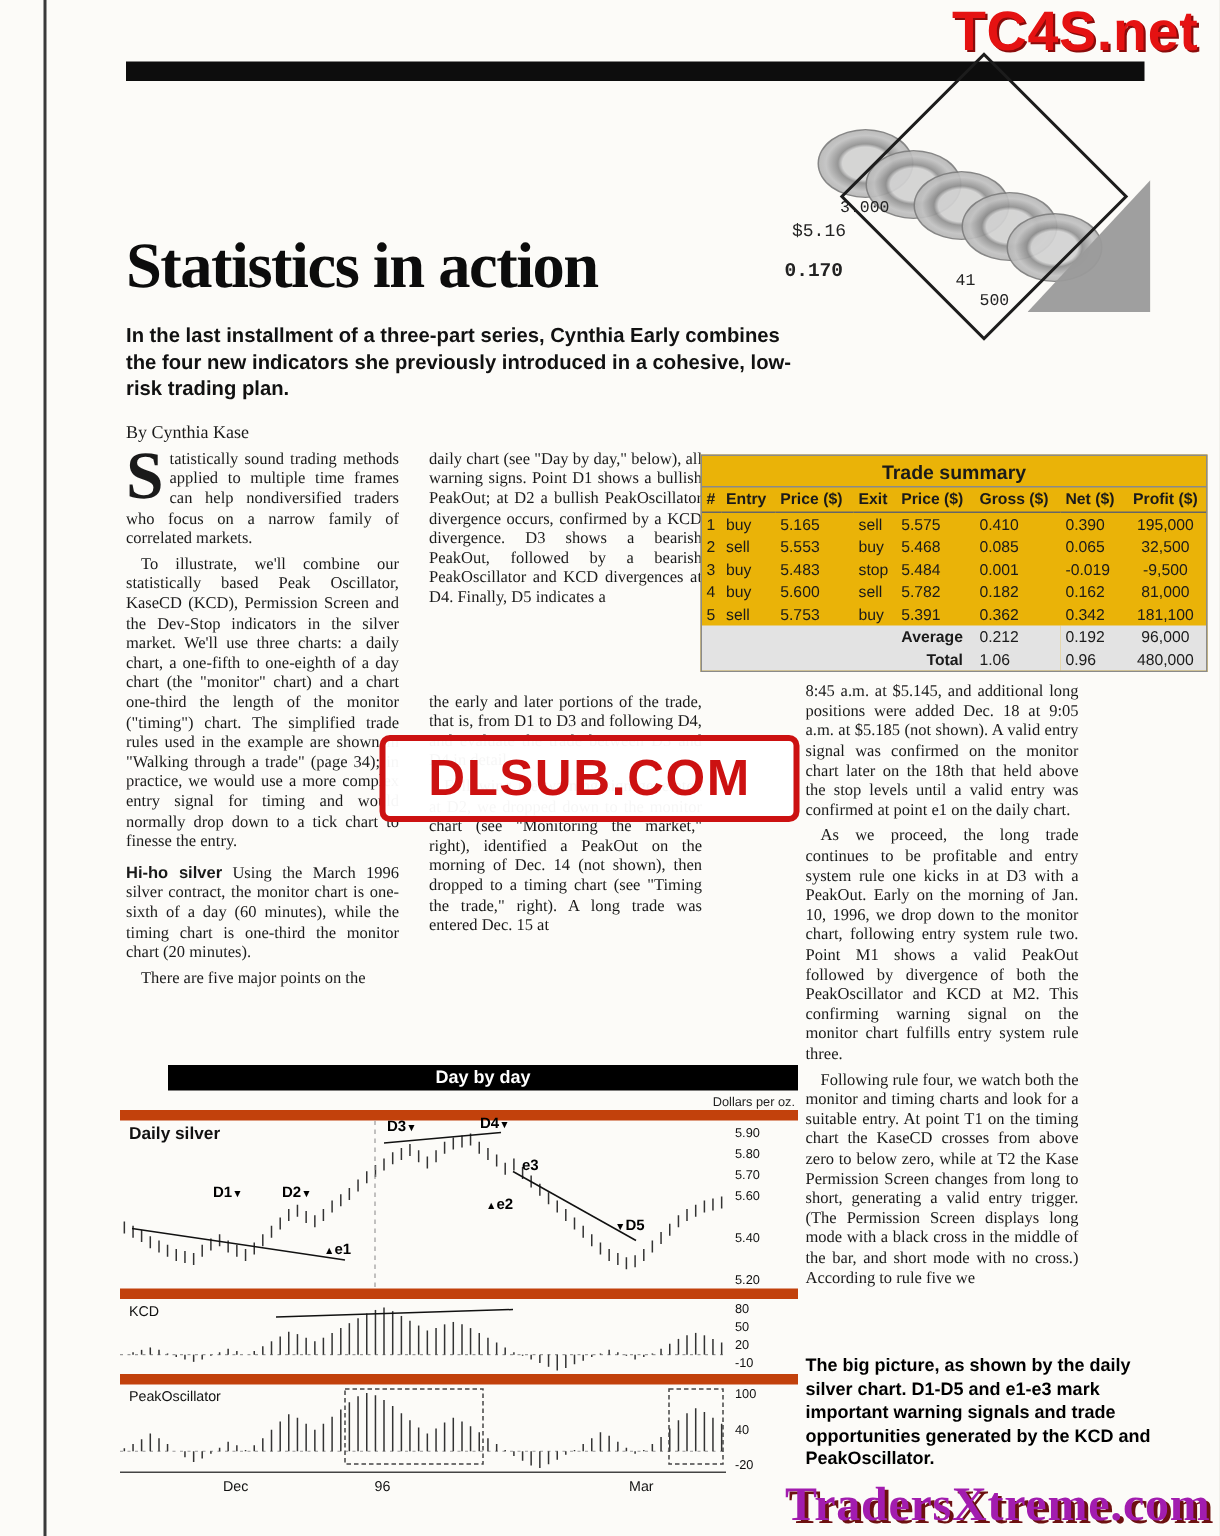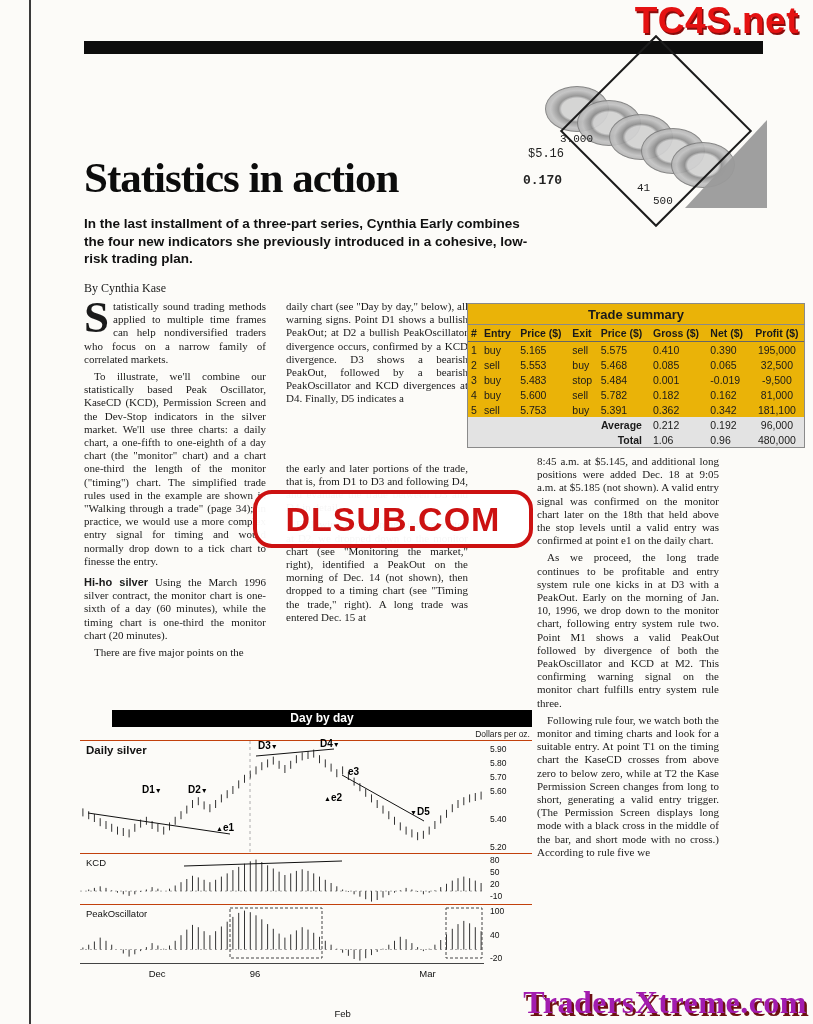--- a/index.html
+++ b/index.html
@@ -6,21 +6,21 @@
   .page{position:relative;width:813px;height:1024px;background:#fcfbf8;overflow:hidden;
         font-family:"Liberation Serif",serif;color:#1a1a1a;}
   .abs{position:absolute;}
 
   
   .scan-line-left{left:29px;top:0;width:2px;height:1024px;background:#3a3a3a;}
 
   
   .wm-top{top:0px;right:14px;font-family:"Liberation Sans",sans-serif;font-weight:bold;
           font-size:37px;color:#e51212;text-shadow:1.5px 1.5px 0 #8a0b0b;letter-spacing:0.5px;}
-  .wm-mid{left:253px;top:490px;width:272px;height:50px;border:4px solid #cc1111;border-radius:19px;
+  .wm-mid{left:253px;top:490px;width:272px;height:50px;border:4px solid #cc1111;border-radius:7px;
           background:rgba(255,255,255,0.96);display:flex;align-items:center;justify-content:center;
           font-family:"Liberation Sans",sans-serif;font-weight:bold;font-size:34px;color:#cc1111;
           letter-spacing:1px;z-index:30;}
   .wm-bottom{top:984px;right:6px;font-family:"Liberation Serif",serif;font-weight:bold;
           font-size:32px;color:#a21caf;text-shadow:2.5px 2.5px 0 #6d1111;letter-spacing:0.5px;}
 
   
   .section-header{left:84px;top:41px;right:50px;display:flex;align-items:flex-end;}
   .section-title{font-family:"Liberation Serif",serif;font-weight:bold;font-size:14px;
           letter-spacing:5px;border-bottom:2px solid #111;padding-bottom:2px;padding-right:14px;}
@@ -70,21 +70,21 @@
   .trade-table tr.sumrow{background:#e3e3e3;}
   .trade-table td.sumlabel{text-align:right;font-weight:bold;padding-right:8px;}
 
   
   .chart{left:80px;top:710px;width:452px;}
   .chart-titlebar{margin-left:32px;height:17px;background:#000;color:#fff;text-align:center;
         font-family:"Liberation Sans",sans-serif;font-weight:bold;font-size:12px;line-height:17px;}
   .chart-unit{position:absolute;right:2px;top:19px;font-family:"Liberation Sans",sans-serif;
         font-size:8.5px;color:#222;}
   .chart-body{position:relative;margin-top:13px;}
-  .panel{position:relative;width:100%;border-top:1px solid #c2410c;}
+  .panel{position:relative;width:100%;border-top:7px solid #c2410c;}
   .panel-svg{display:block;}
   .panel-svg line{stroke:#333;stroke-width:1;}
   .panel-svg line.zero{stroke:#999;stroke-width:0.8;}
   .panel-label{position:absolute;left:6px;top:3px;font-family:"Liberation Sans",sans-serif;
         font-weight:bold;color:#111;}
   .panel-label.big{font-size:11.5px;}
   .panel-label.small{font-size:9.5px;font-weight:normal;}
   .ticks{position:absolute;left:404px;top:0;bottom:0;width:44px;}
   .ticks span{position:absolute;left:6px;font-family:"Liberation Sans",sans-serif;font-size:8.5px;color:#111;}
   .overlay{position:absolute;left:0;top:0;pointer-events:none;}
@@ -540,16 +540,17 @@
 
       <div id="x-labels" class="x-axis">
           <span style="left: 68.68px;">Dec</span>
           <span style="left: 169.68px;">96</span>
           <span style="left: 254.52px; margin-top: 40px;">Feb</span>
           <span style="left: 339.36px;">Mar</span>
         </div>
     </div>
   </div>
 
+  <div class="abs caption">The big picture, as shown by the daily silver chart. D1-D5 and e1-e3 mark important warning signals and trade opportunities generated by the KCD and PeakOscillator.</div>
 
   <div class="abs wm-bottom">TradersXtreme.com</div>
 
 </div>
 
 </body></html>

